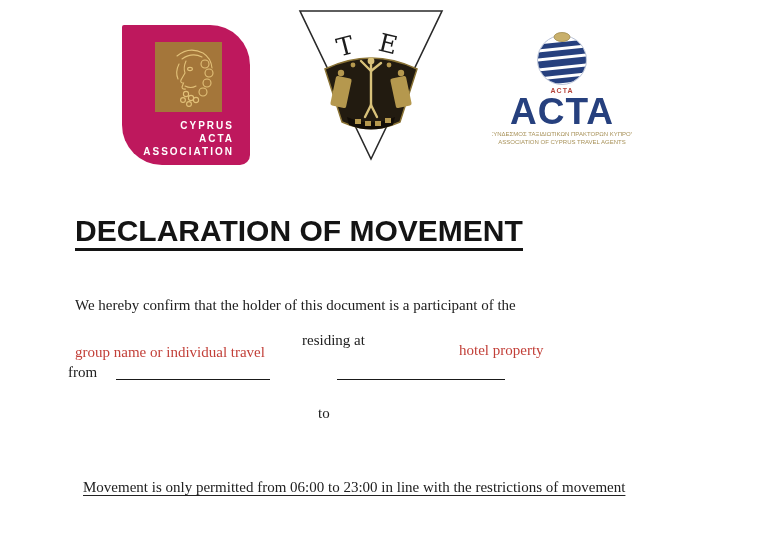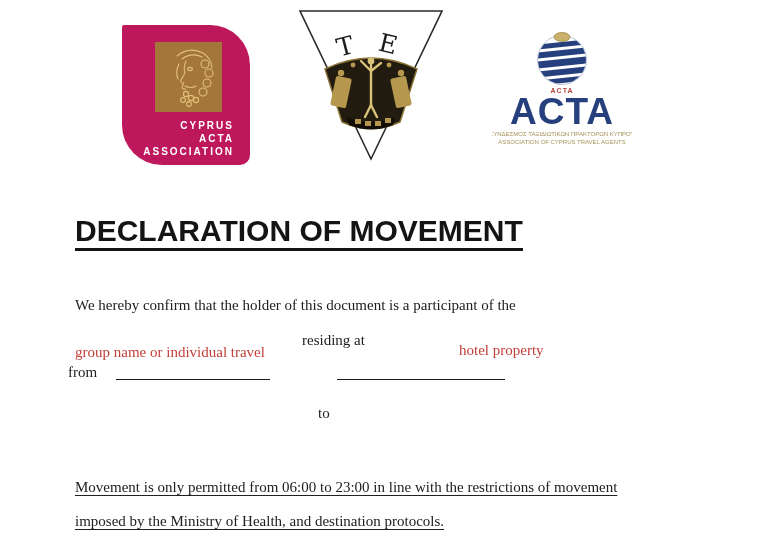--- a/index.html
+++ b/index.html
@@ -46,21 +46,21 @@
   .seg-hotel{left:459px;top:340px;text-align:right;}
   .seg-from{left:68px;top:362px;}
   .seg-to{left:318px;top:362px;margin-top:41px;}
   .fill-line{
     position:absolute;height:17px;
     border-bottom:1.6px solid #1a1a1a;
   }
   .fill-from{left:116px;top:362px;width:154px;}
   .fill-to{left:337px;top:362px;width:168px;}
   .p2{left:75px;top:396px;width:652px;line-height:23px;}
-  .p3a{left:75px;top:477px;text-decoration:underline;text-underline-offset:3px;}
+  .p3a{left:83px;top:477px;text-decoration:underline;text-underline-offset:3px;}
   .p3b{left:75px;top:511px;text-decoration:underline;text-underline-offset:3px;}
 </style>
 </head>
 <body>
 
 <div class="page">
 
   <div class="logo-cha">
     <div class="cha-brown">
       <svg width="67" height="70" viewBox="0 0 67 70">
@@ -161,15 +161,14 @@
   <div class="bodyline seg-residing">residing at</div>
   <div class="bodyline red seg-hotel">hotel property</div>
 
   <div class="bodyline seg-from">from</div>
   <div class="fill-line fill-from"></div>
   <div class="bodyline seg-to">to</div>
   <div class="fill-line fill-to"></div>
 
 
   <div class="bodyline p3a">Movement is only permitted from 06:00 to 23:00 in line with the restrictions of movement</div>
-  <div class="bodyline p3b">imposed by the Ministry of Health, and destination protocols.</div>
 
 </div>
 
 </body></html>

